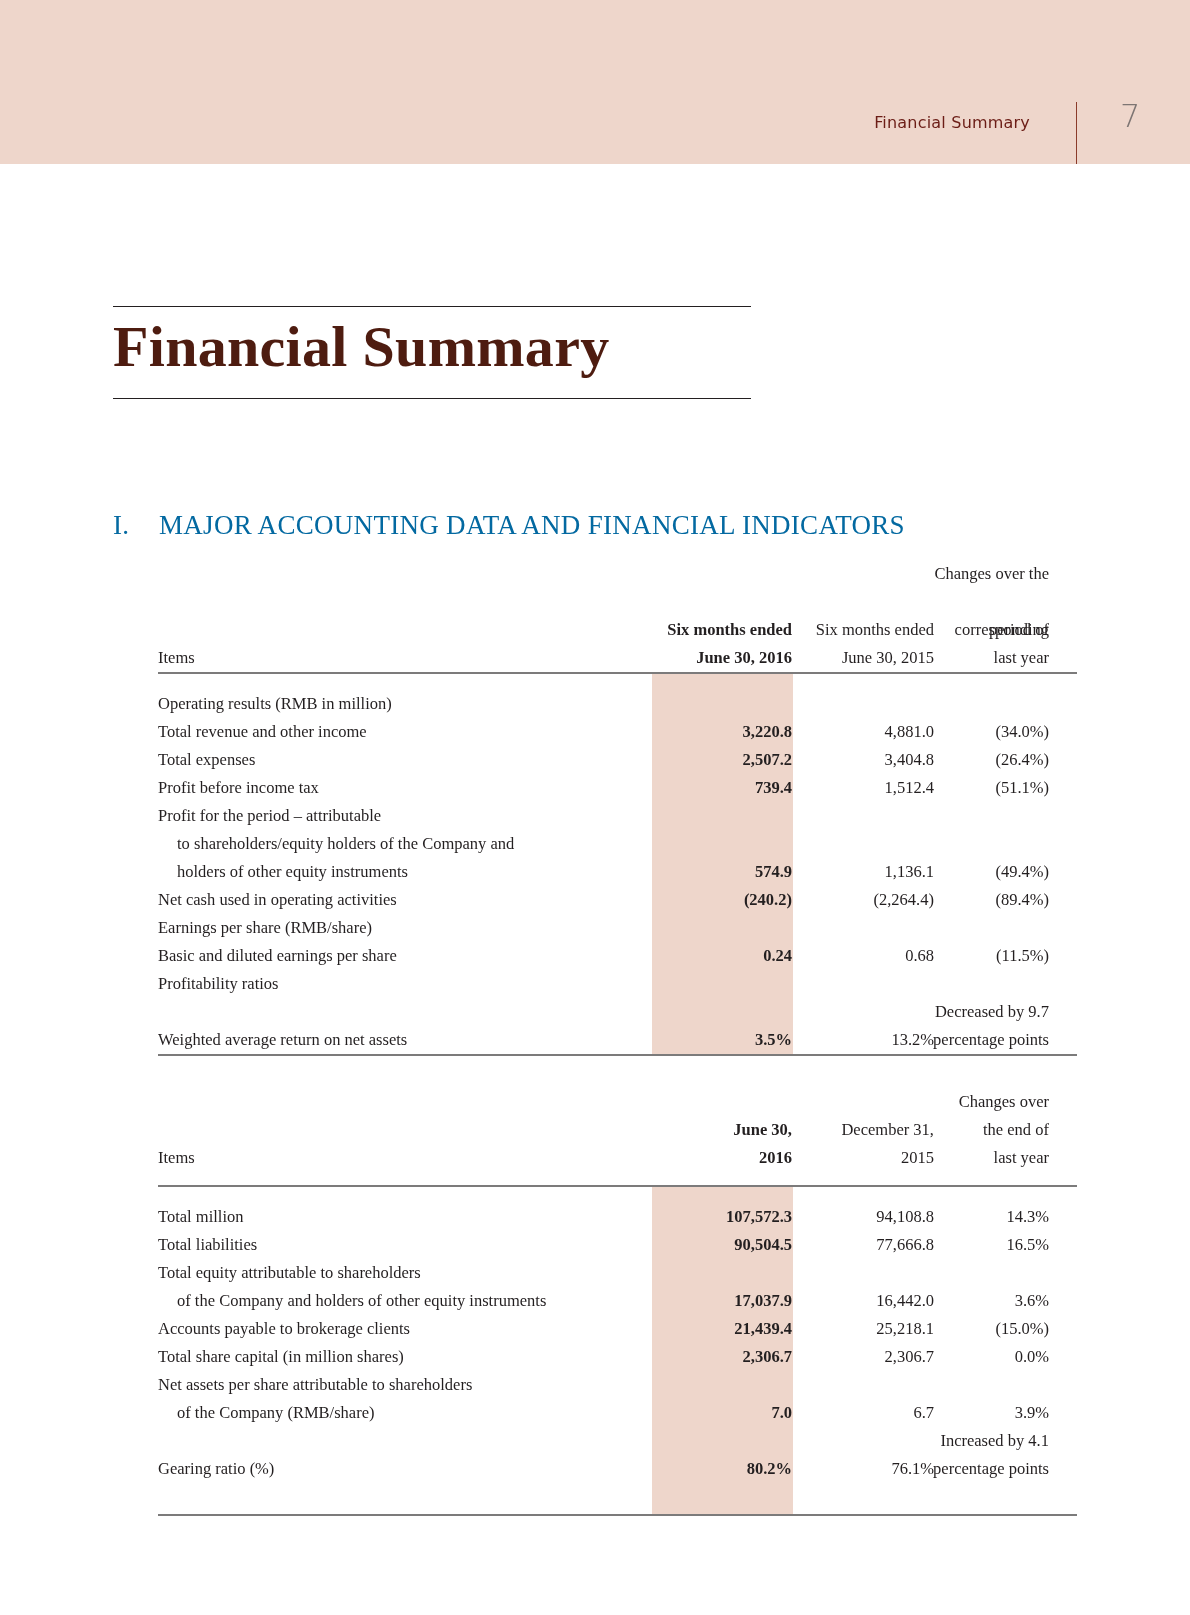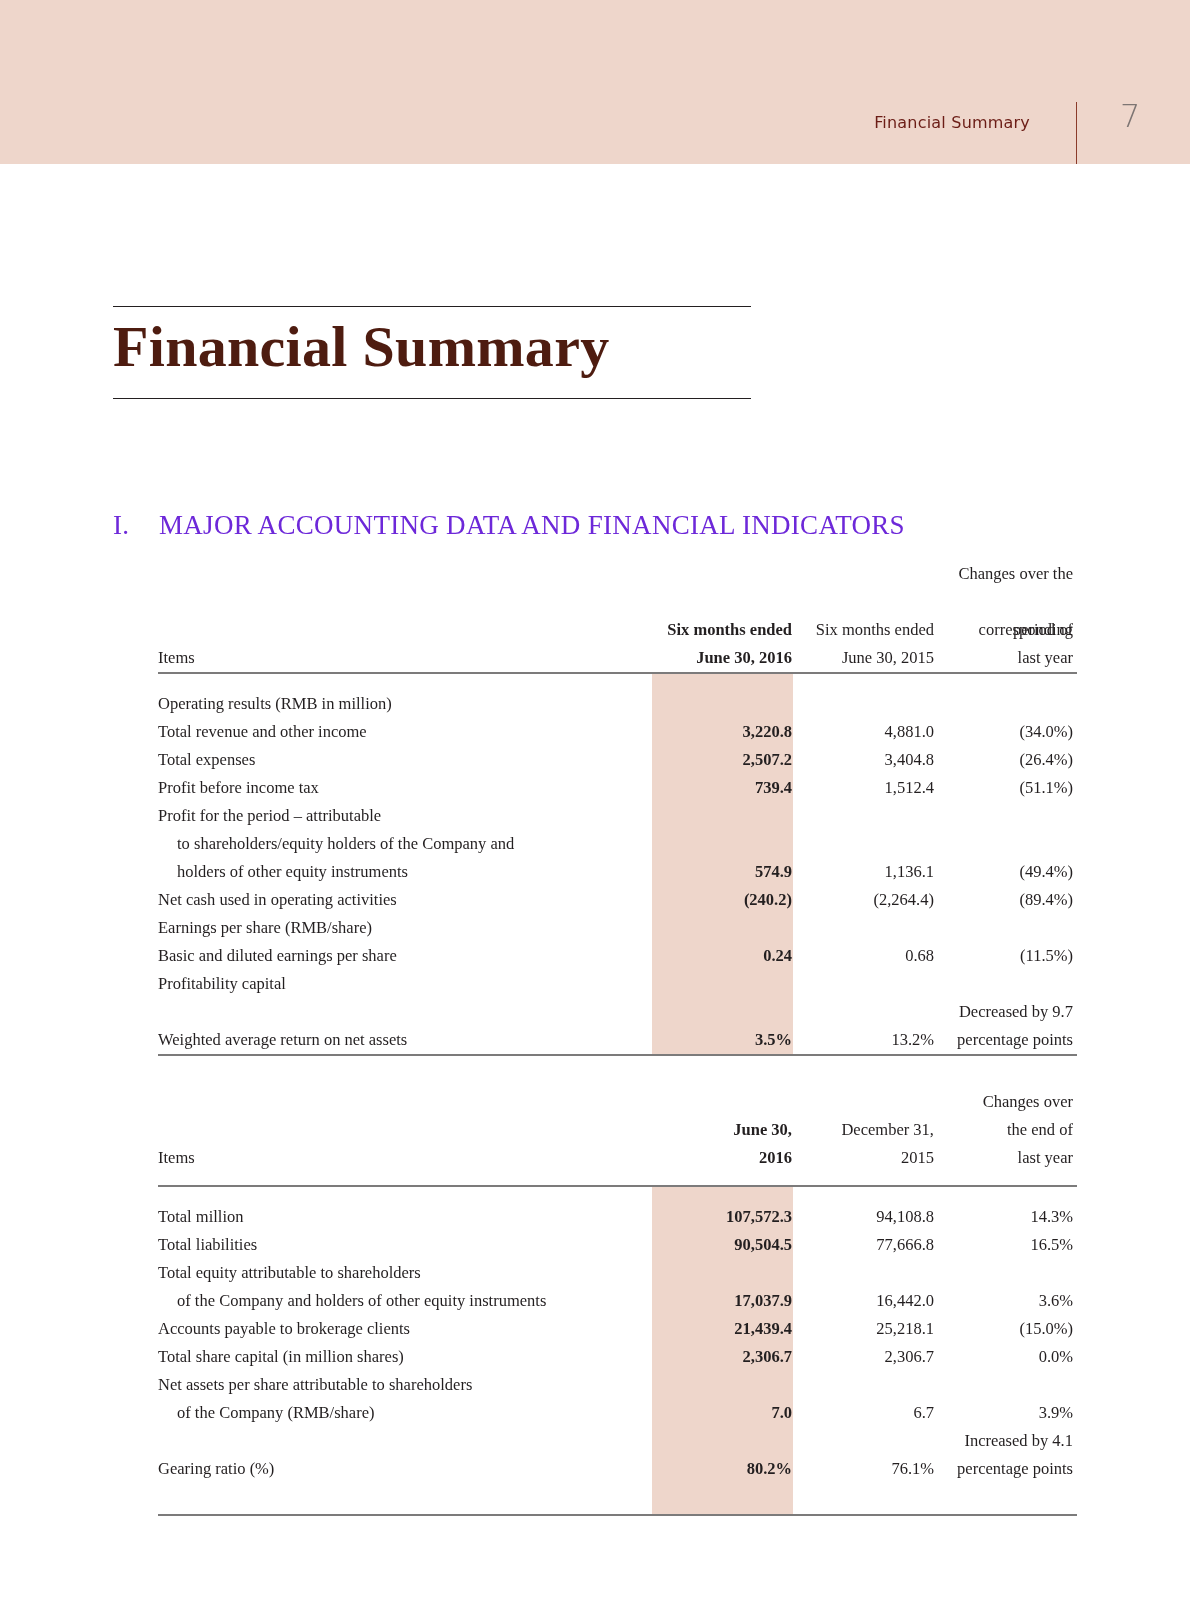--- a/index.html
+++ b/index.html
@@ -20,31 +20,31 @@
     .page-number {
       position: absolute; left: 1120px; top: 97px; font-family: "DejaVu Sans", "Liberation Sans", sans-serif;
       font-size: 32px; color: #7d7573; font-weight: 300;
     }
     .title-rule { position: absolute; left: 113px; width: 638px; height: 1px; background: #231f20; }
     .page-title {
       position: absolute; left: 113px; top: 318px; font-size: 58px; font-weight: bold; color: #4e1c10;
       letter-spacing: 0.3px; line-height: 1;
     }
     .section-heading {
-      position: absolute; left: 113px; top: 510px; font-size: 27px; color: #6d28d9; letter-spacing: 0.3px;
+      position: absolute; left: 113px; top: 510px; font-size: 27px; color: #0369a1; letter-spacing: 0.3px;
     }
     .section-heading .num { display: inline-block; width: 46px; }
     .tbl { position: absolute; left: 158px; width: 919px; }
     .shade { position: absolute; left: 652px; width: 141px; background: #eed6cb; }
     .row { position: relative; height: 28px; font-size: 16.5px; line-height: 28px; }
     .row .label { position: absolute; left: 0; white-space: nowrap; }
     .row .label.indent { left: 19px; }
     .row .c1 { position: absolute; right: 285px; text-align: right; white-space: nowrap; font-weight: bold; }
     .row .c2 { position: absolute; right: 143px; text-align: right; white-space: nowrap; }
-    .row .c3 { position: absolute; right: 4px; white-space: nowrap; }
+    .row .c3 { position: absolute; right: 28px; white-space: nowrap; }
     .bold { font-weight: normal; }
     .hdr .c1, .hdr .c2, .hdr .c3 { font-size: 16.5px; }
     .rule { position: absolute; left: 0; width: 919px; height: 2px; background: #7c7b7b; }
   </style>
 </head>
 <body>
 
 <div class="header-band"></div>
 <div class="header-title">Financial Summary</div>
 <div class="header-divider"></div>
@@ -136,21 +136,21 @@
         <span class="c2"></span>
         <span class="c3"></span>
       </div>
       <div class="row">
         <span class="label">Basic and diluted earnings per share</span>
         <span class="c1">0.24</span>
         <span class="c2">0.68</span>
         <span class="c3">(11.5%)</span>
       </div>
       <div class="row">
-        <span class="label bold">Profitability capital</span>
+        <span class="label bold">Profitability ratios</span>
         <span class="c1"></span>
         <span class="c2"></span>
         <span class="c3"></span>
       </div>
       <div class="row">
         <span class="label"></span>
         <span class="c1"></span>
         <span class="c2"></span>
         <span class="c3">Decreased by 9.7</span>
       </div>

